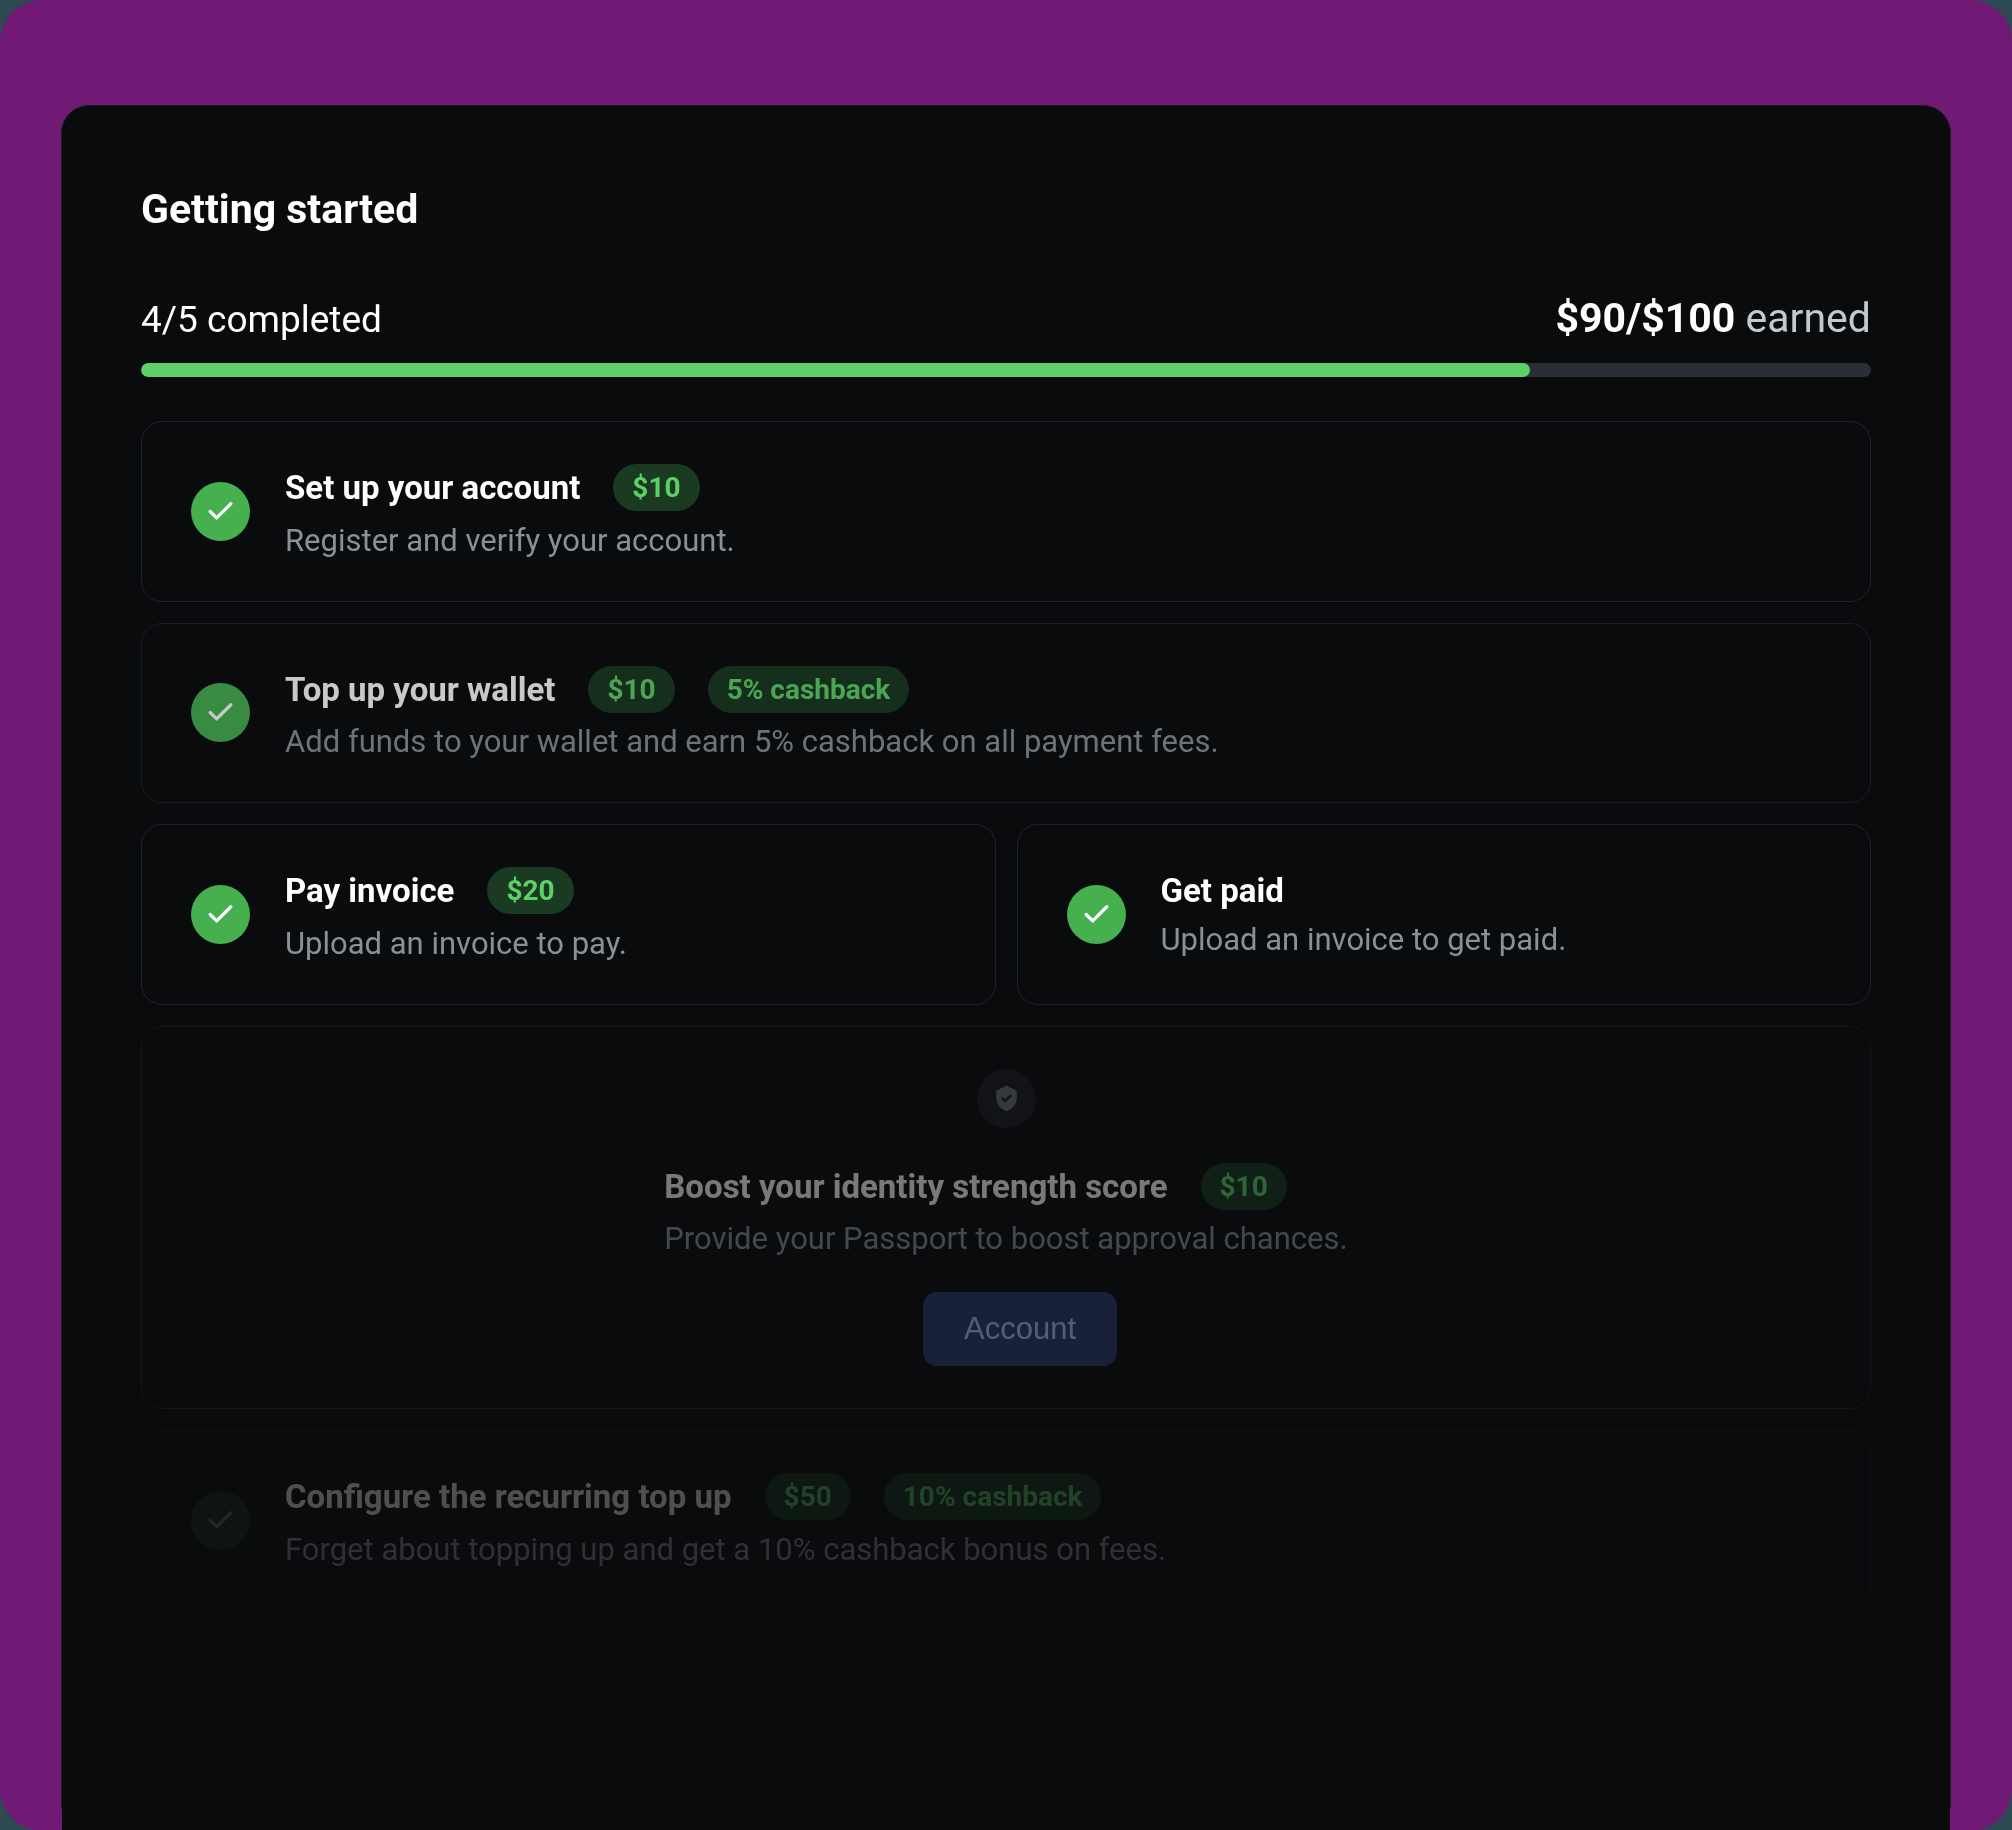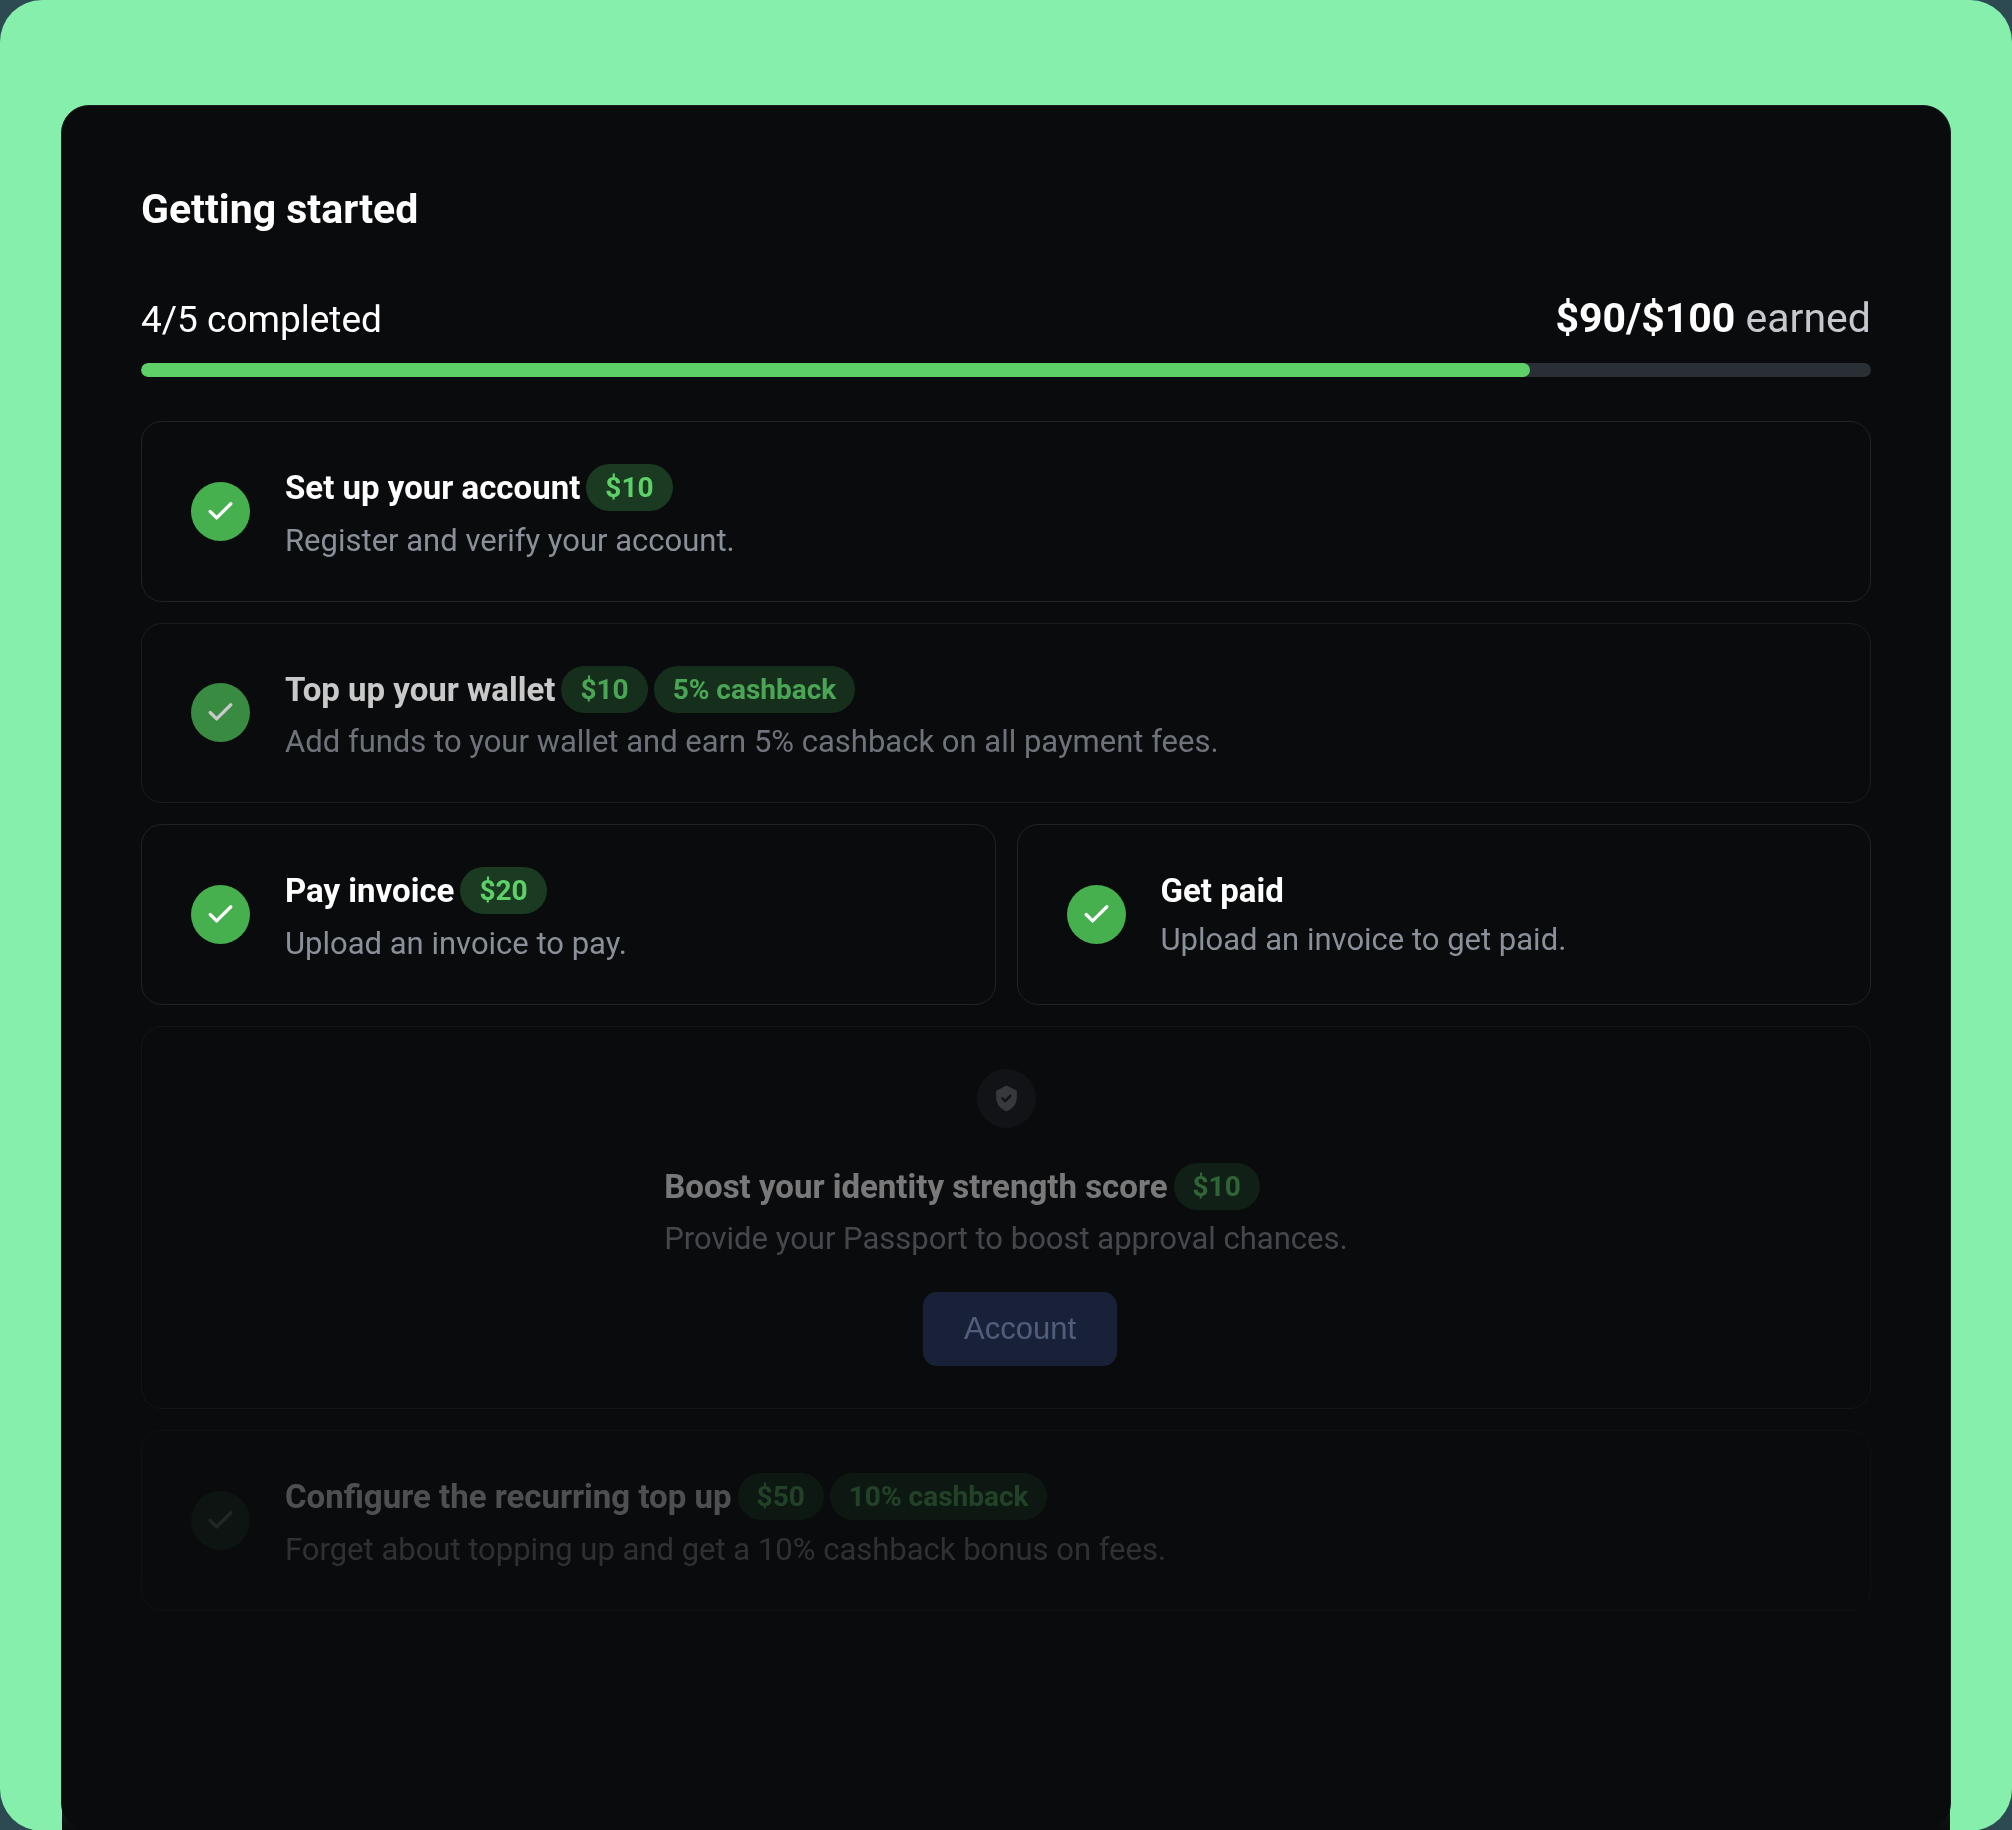--- a/index.html
+++ b/index.html
@@ -10,21 +10,21 @@
 
     body {
       font-family: -apple-system, BlinkMacSystemFont, 'Segoe UI', Roboto, sans-serif;
       background: #2d4a52;
       width: 2012px;
       height: 1831px;
       padding: 0;
     }
 
     .app-frame {
-      background: #86efac;
+      background: #701a75;
       border-radius: 42px;
       width: 100%;
       height: 100%;
       padding: 105px 61px 0 61px;
       position: relative;
       overflow: hidden;
     }
 
     .panel {
       background: #0a0b0d;
@@ -160,21 +160,21 @@
       height: 31px;
     }
 
     .task-content {
       flex: 1;
     }
 
     .task-title-row {
       display: flex;
       align-items: center;
-      gap: 6px;
+      gap: 33px;
       margin-bottom: 10.5px;
       flex-wrap: wrap;
     }
 
     .task-title {
       font-size: 33px;
       font-weight: 700;
       color: #ffffff;
     }
 

